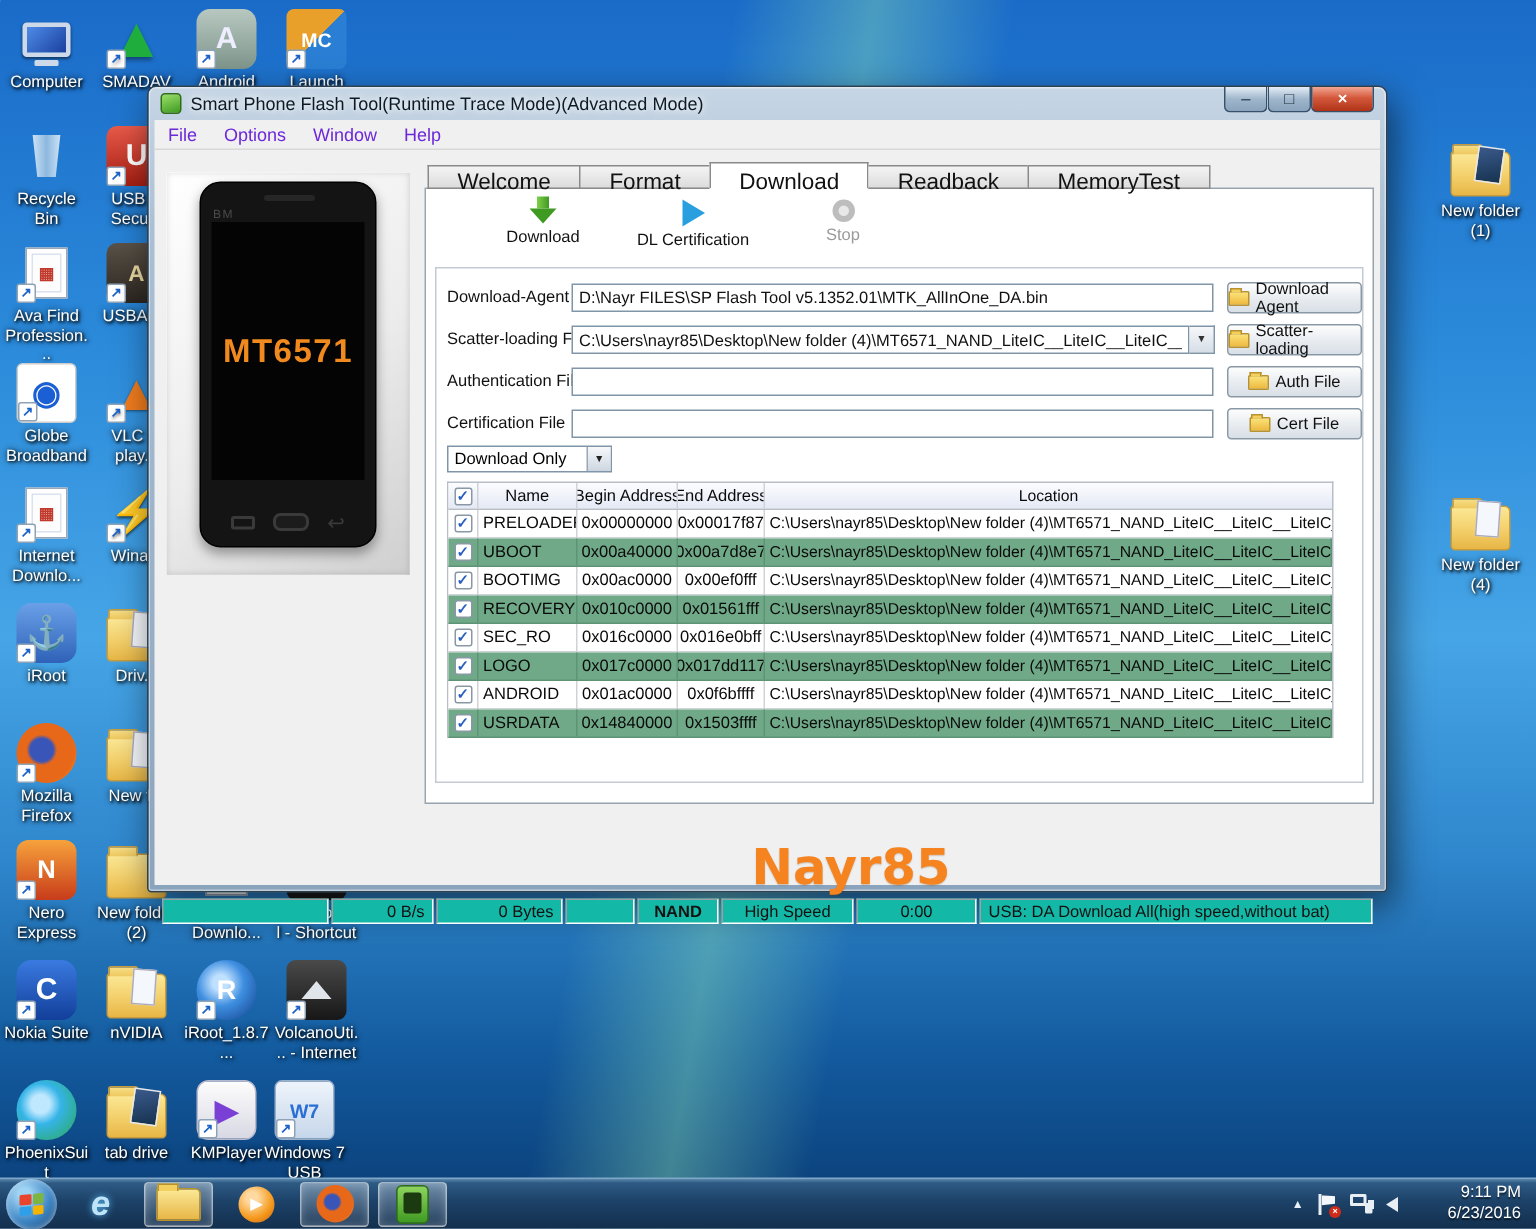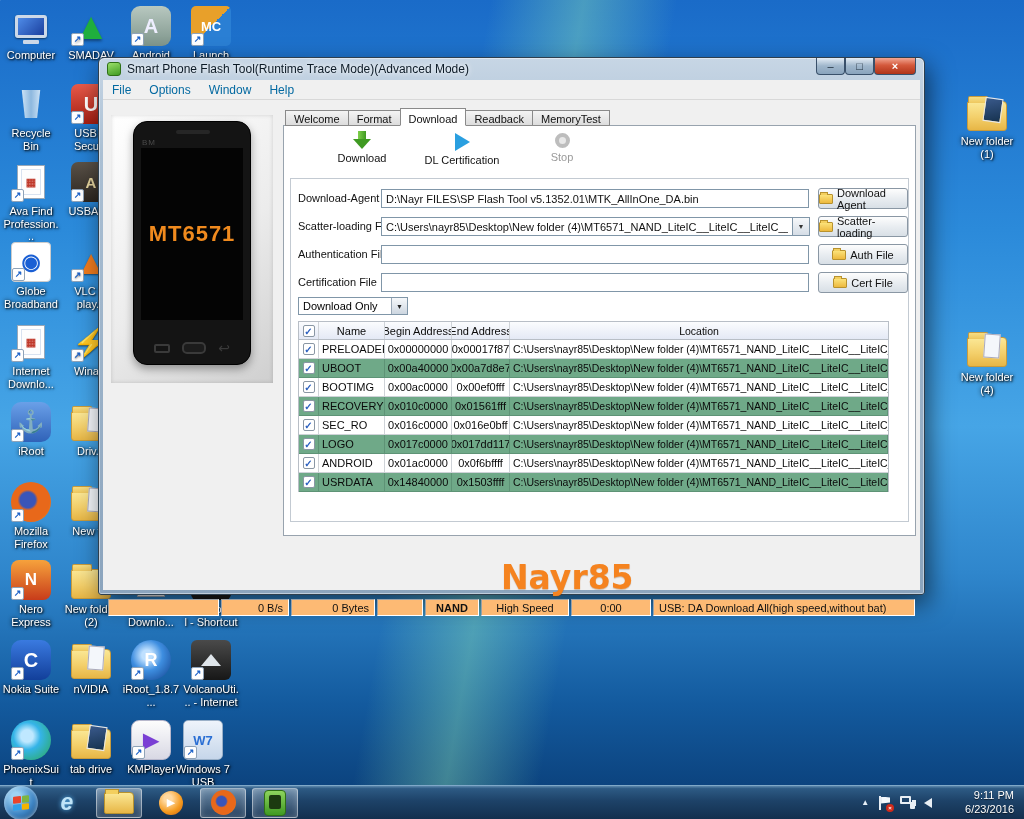--- a/index.html
+++ b/index.html
@@ -70,41 +70,41 @@
   .app-ico { width:14px; height:14px; border-radius:3px; margin-right:6px;
     background:linear-gradient(160deg,#9be06a,#3f9a22); border:1px solid #2e6f16; }
   .title-text { color:#0c1a26; text-shadow:0 0 4px rgba(255,255,255,.95), 0 0 8px rgba(255,255,255,.7); font-size:12px; }
   .winbtns { position:absolute; right:8px; top:0; display:flex; }
   .wbtn { width:29px; height:17px; border:1px solid #39506a; border-top:none; border-radius:0 0 4px 4px;
     background:linear-gradient(180deg,#e4edf6,#9fb6cb 50%,#8aa4bd); color:#1a2a38; font-size:11px;
     display:flex; align-items:center; justify-content:center; line-height:1; }
   .wbtn.close { width:42px; background:linear-gradient(180deg,#f2a692,#d4593c 45%,#b03318); color:#fff; font-weight:bold; }
   .menubar { position:absolute; left:4px; right:4px; top:22px; height:20px; background:#f0f0f0;
     border-bottom:1px solid #d8d8d8; display:flex; align-items:center; }
-  .menu-item { padding:0 9px; font-size:12px; color:#0369a1; height:100%; display:flex; align-items:center; }
+  .menu-item { padding:0 9px; font-size:12px; color:#6d28d9; height:100%; display:flex; align-items:center; }
   .win-body { position:absolute; left:4px; right:4px; top:42px; bottom:4px; background:#f0f0f0; }
 
   
   .phone-shot { position:absolute; left:8px; top:15px; width:162px; height:268px;
     background:linear-gradient(140deg,#ffffff 0%,#ececec 55%,#cfcfcf 100%); box-shadow:inset 0 0 4px rgba(0,0,0,.15); }
   .phone { position:absolute; left:22px; top:6px; width:118px; height:244px; background:#141414;
     border-radius:14px; border:1px solid #000; box-shadow:0 4px 8px rgba(0,0,0,.35); }
   .phone .brand { position:absolute; left:8px; top:16px; color:#4a4a4a; font-size:8px; letter-spacing:1px; }
   .phone .cam { position:absolute; left:42px; top:8px; width:34px; height:4px; background:#262626; border-radius:2px; }
   .phone .screen { position:absolute; left:7px; top:26px; right:7px; height:172px; background:#040404;
     display:flex; align-items:center; justify-content:center; }
   .phone .chip { color:#f08a1e; font-weight:bold; font-size:22px; letter-spacing:1px; }
   .phone .nav { position:absolute; left:0; right:0; bottom:10px; display:flex; justify-content:space-around; align-items:center; padding:0 14px; }
   .nav-menu { width:16px; height:9px; border:2px solid #3a3a3a; border-radius:2px; }
   .nav-home { width:24px; height:12px; border:2px solid #3a3a3a; border-radius:5px; background:#1c1c1c; }
   .nav-back { color:#3a3a3a; font-size:14px; line-height:10px; }
 
   
   .tabs { position:absolute; left:182px; top:8px; height:18px; display:flex; z-index:3; }
-  .tab { padding:2px 8px 2px; font-size:11px; color:#111; background:linear-gradient(180deg,#f4f4f4,#dcdcdc);
+  .tab { padding:2px 19px 2px; font-size:15px; color:#111; background:linear-gradient(180deg,#f4f4f4,#dcdcdc);
     border:1px solid #8a8a8a; border-right:none; margin-top:2px; }
   .tab:last-child { border-right:1px solid #8a8a8a; }
   .tab.active { background:#fff; margin-top:0; padding-top:4px; border-bottom:1px solid #fff; border-right:1px solid #8a8a8a; }
   .tab.active + .tab { border-left:none; }
   .panel { position:absolute; left:180px; top:25px; width:633px; height:411px; background:#fff; border:1px solid #98a3ae; z-index:2; }
 
   .toolbar { position:absolute; left:0; top:0; right:0; height:48px; display:flex; padding-left:28px; }
   .tool { width:100px; text-align:center; padding-top:5px; }
   .tool .tlabel { font-size:11px; color:#111; margin-top:3px; }
   .tool.disabled .tlabel { color:#9a9a9a; }
@@ -145,21 +145,21 @@
   .tc.c-end { width:58px; justify-content:center; }
   .tc.c-loc { flex:1; border-right:none; font-size:10.5px; }
   .thead .tc { justify-content:center; }
   .cb { width:12px; height:12px; background:#fff; border:1px solid #8a97a4; border-radius:2px; font-size:10px; line-height:11px;
     text-align:center; color:#2a5fbf; font-weight:bold; }
 
   .watermark { position:absolute; left:398px; top:458px; font-size:33px; font-weight:bold; color:#f5831f;
     text-shadow:0 1px 1px rgba(120,60,0,.3); z-index:4; font-family:"DejaVu Sans", sans-serif; }
 
   .statusbar { position:absolute; left:5px; right:5px; top:499px; height:17px; display:flex; gap:2px; font-size:11px; color:#111; }
-  .seg { border:1px solid; border-color:#9aa0a6 #fff #fff #9aa0a6; background:#fdba74; display:flex; align-items:center; padding:0 5px; }
+  .seg { border:1px solid; border-color:#9aa0a6 #fff #fff #9aa0a6; background:#14b8a6; display:flex; align-items:center; padding:0 5px; }
   .seg.right { justify-content:flex-end; }
   .seg.center { justify-content:center; }
 
   
   .taskbar { position:absolute; left:0; bottom:0; width:100%; height:34px; z-index:10;
     background:linear-gradient(180deg,#5d88ad 0%, #2d5a84 8%, #1d4268 45%, #132f4e 100%);
     border-top:1px solid #7fa8c8; display:flex; align-items:center; }
   .orb { width:34px; height:34px; margin-left:4px; border-radius:50%; position:relative; flex:none;
     background:radial-gradient(circle at 35% 30%, #9fd4f4 0 12%, #3e85c4 55%, #123a64 100%);
     box-shadow:inset 0 0 4px rgba(255,255,255,.6); display:flex; align-items:center; justify-content:center; }

